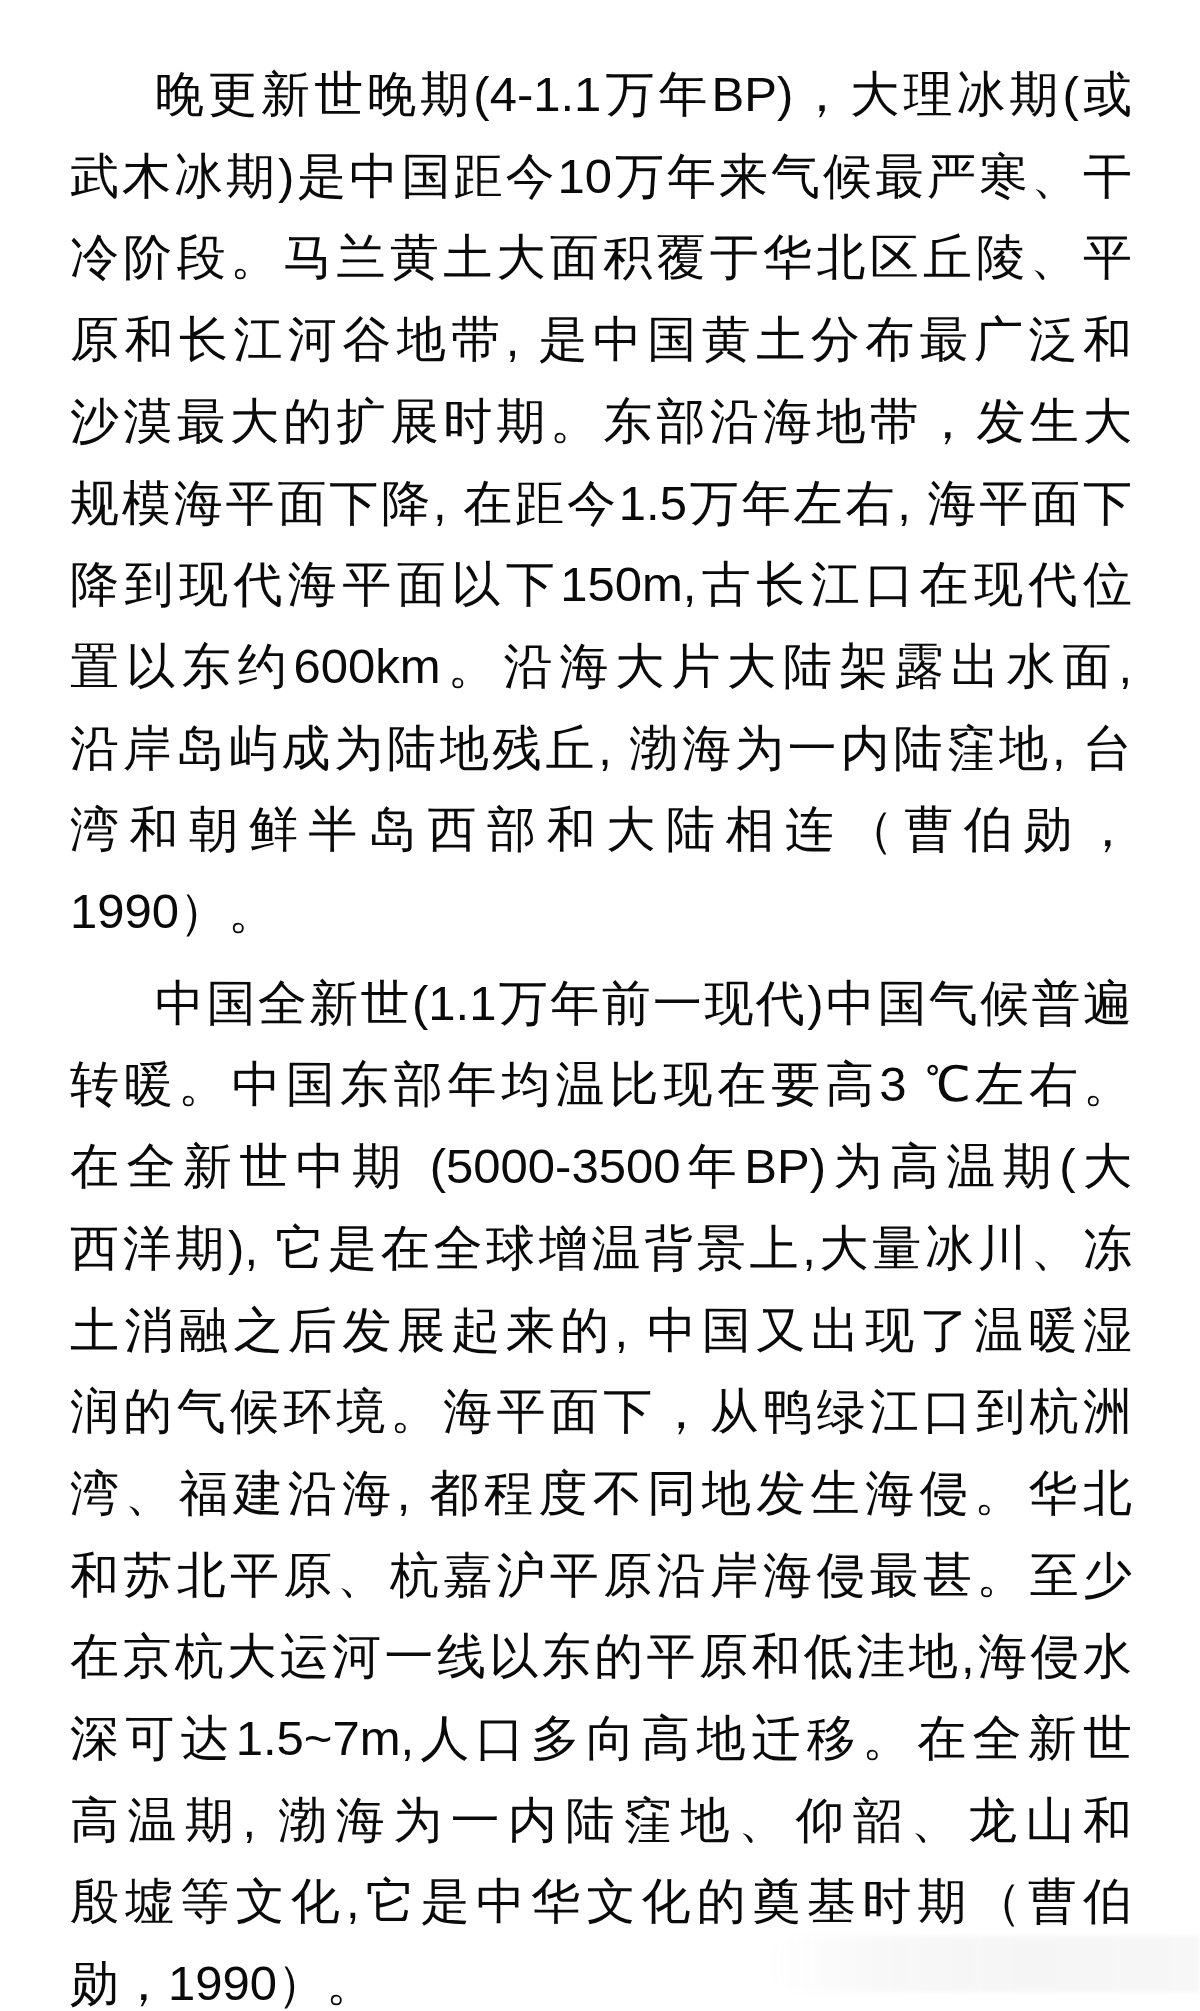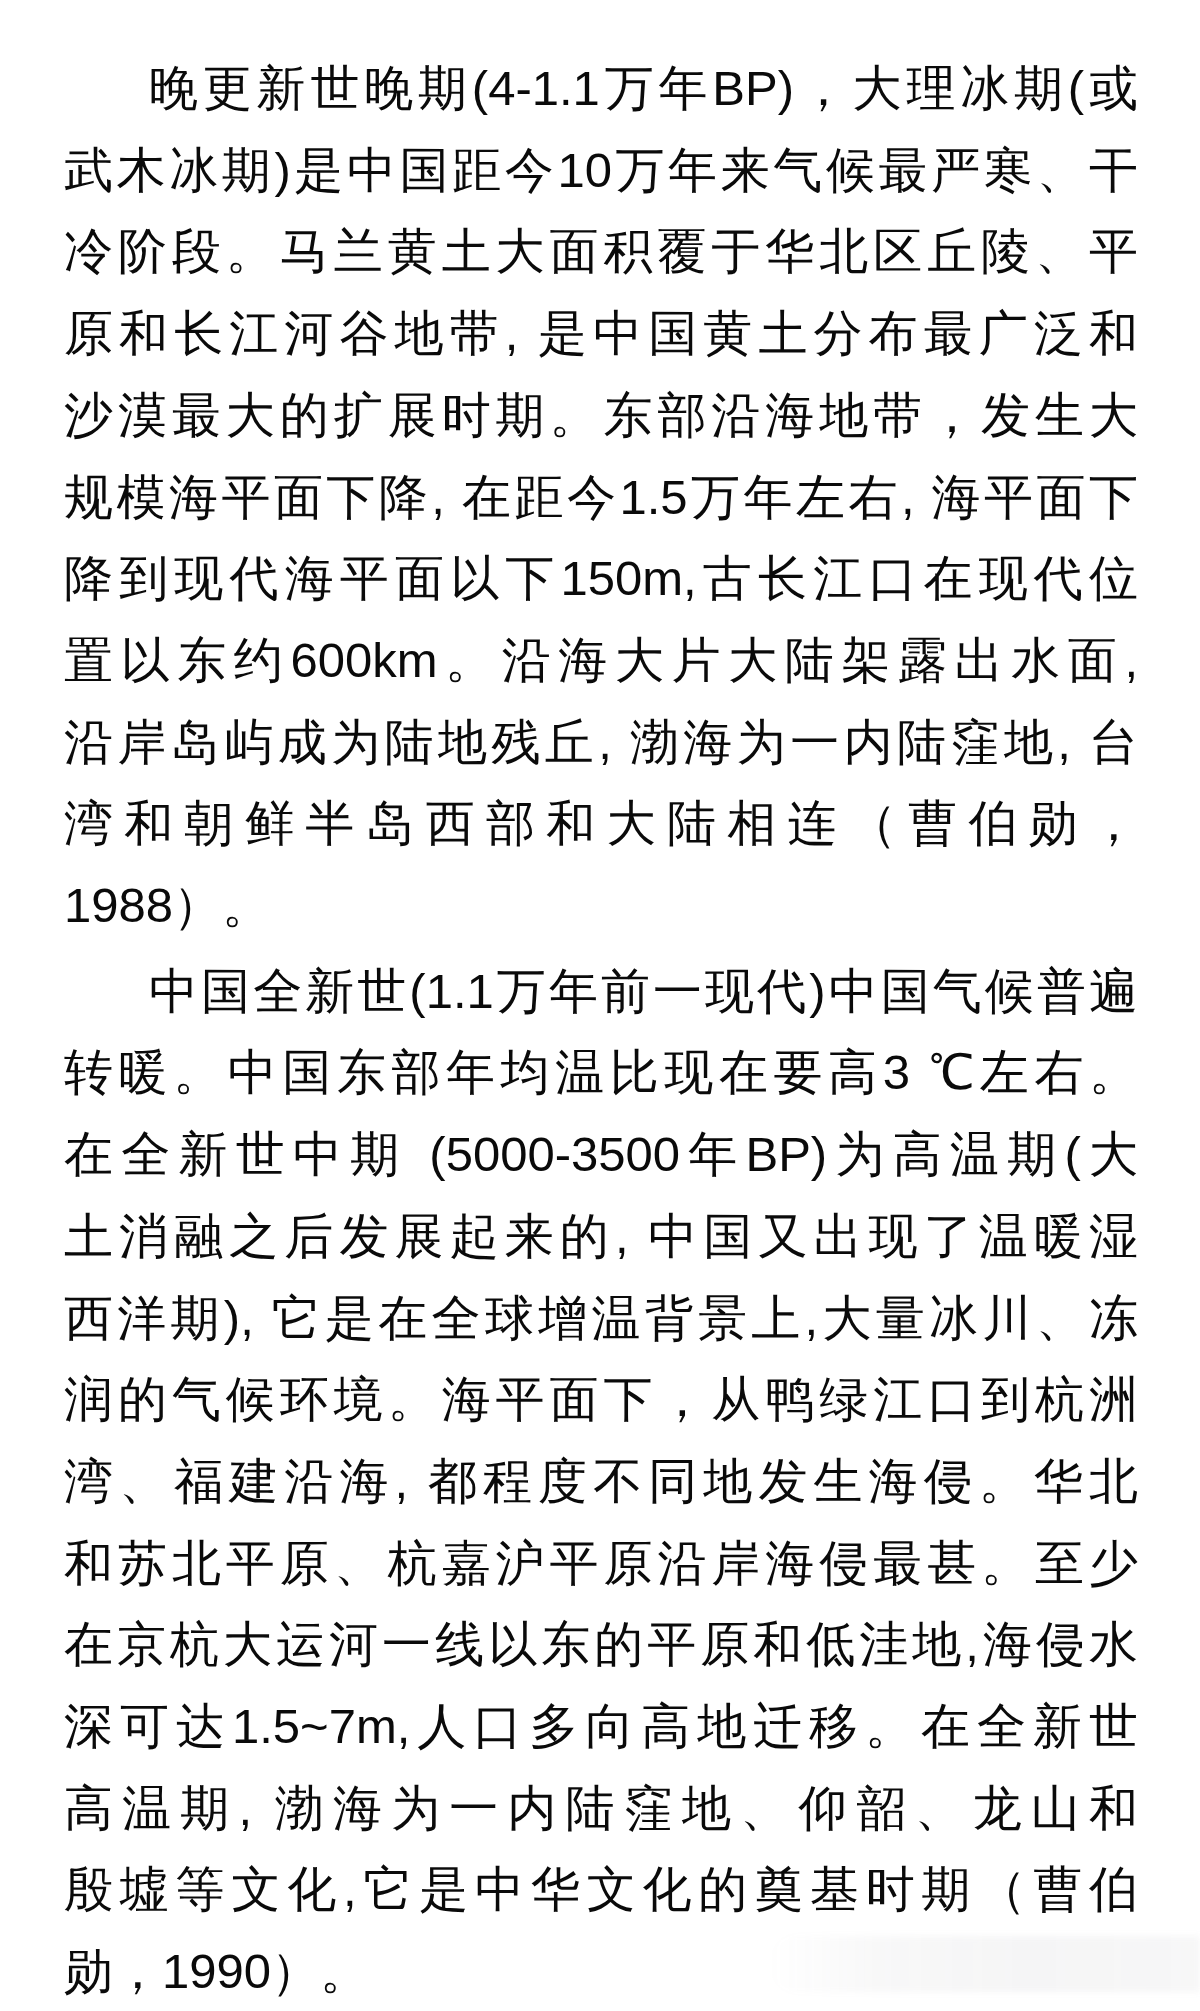--- a/index.html
+++ b/index.html
@@ -23,21 +23,21 @@
     left: 60px;
     top: 44px;
     width: 1082px;
     font-family: "Liberation Sans", sans-serif;
     font-size: 49px;
     line-height: 81.7px;
     color: #0a0a0a;
     font-weight: 400;
   }
   .paragraph {
-    margin: 4px;
+    margin: 10px;
     padding: 0;
   }
   .line {
     text-align: justify;
     text-align-last: justify;
     text-justify: inter-character;
   }
   .line.indent {
     text-indent: 85px;
   }
@@ -68,28 +68,28 @@
         <div class="line indent">晚更新世晚期(4-1.1万年BP)，大理冰期(或</div>
         <div class="line">武木冰期)是中国距今10万年来气候最严寒、干</div>
         <div class="line">冷阶段。马兰黄土大面积覆于华北区丘陵、平</div>
         <div class="line">原和长江河谷地带, 是中国黄土分布最广泛和</div>
         <div class="line">沙漠最大的扩展时期。东部沿海地带，发生大</div>
         <div class="line">规模海平面下降, 在距今1.5万年左右, 海平面下</div>
         <div class="line">降到现代海平面以下150m,古长江口在现代位</div>
         <div class="line">置以东约600km。沿海大片大陆架露出水面,</div>
         <div class="line">沿岸岛屿成为陆地残丘, 渤海为一内陆窪地, 台</div>
         <div class="line">湾和朝鲜半岛西部和大陆相连（曹伯勋，</div>
-        <div class="line last">1988）。</div>
+        <div class="line last">1990）。</div>
       </div>
       <div class="paragraph">
         <div class="line indent">中国全新世(1.1万年前一现代)中国气候普遍</div>
         <div class="line">转暖。中国东部年均温比现在要高3 ℃左右。</div>
         <div class="line">在全新世中期 (5000-3500年BP)为高温期(大</div>
+        <div class="line">西洋期), 它是在全球增温背景上,大量冰川、冻</div>
         <div class="line">土消融之后发展起来的, 中国又出现了温暖湿</div>
-        <div class="line">西洋期), 它是在全球增温背景上,大量冰川、冻</div>
         <div class="line">润的气候环境。海平面下，从鸭绿江口到杭洲</div>
         <div class="line">湾、福建沿海, 都程度不同地发生海侵。华北</div>
         <div class="line">和苏北平原、杭嘉沪平原沿岸海侵最甚。至少</div>
         <div class="line">在京杭大运河一线以东的平原和低洼地,海侵水</div>
         <div class="line">深可达1.5~7m,人口多向高地迁移。在全新世</div>
         <div class="line">高温期, 渤海为一内陆窪地、仰韶、龙山和</div>
         <div class="line">殷墟等文化,它是中华文化的奠基时期（曹伯</div>
         <div class="line last">勋，1990）。</div>
       </div>
     </div>

